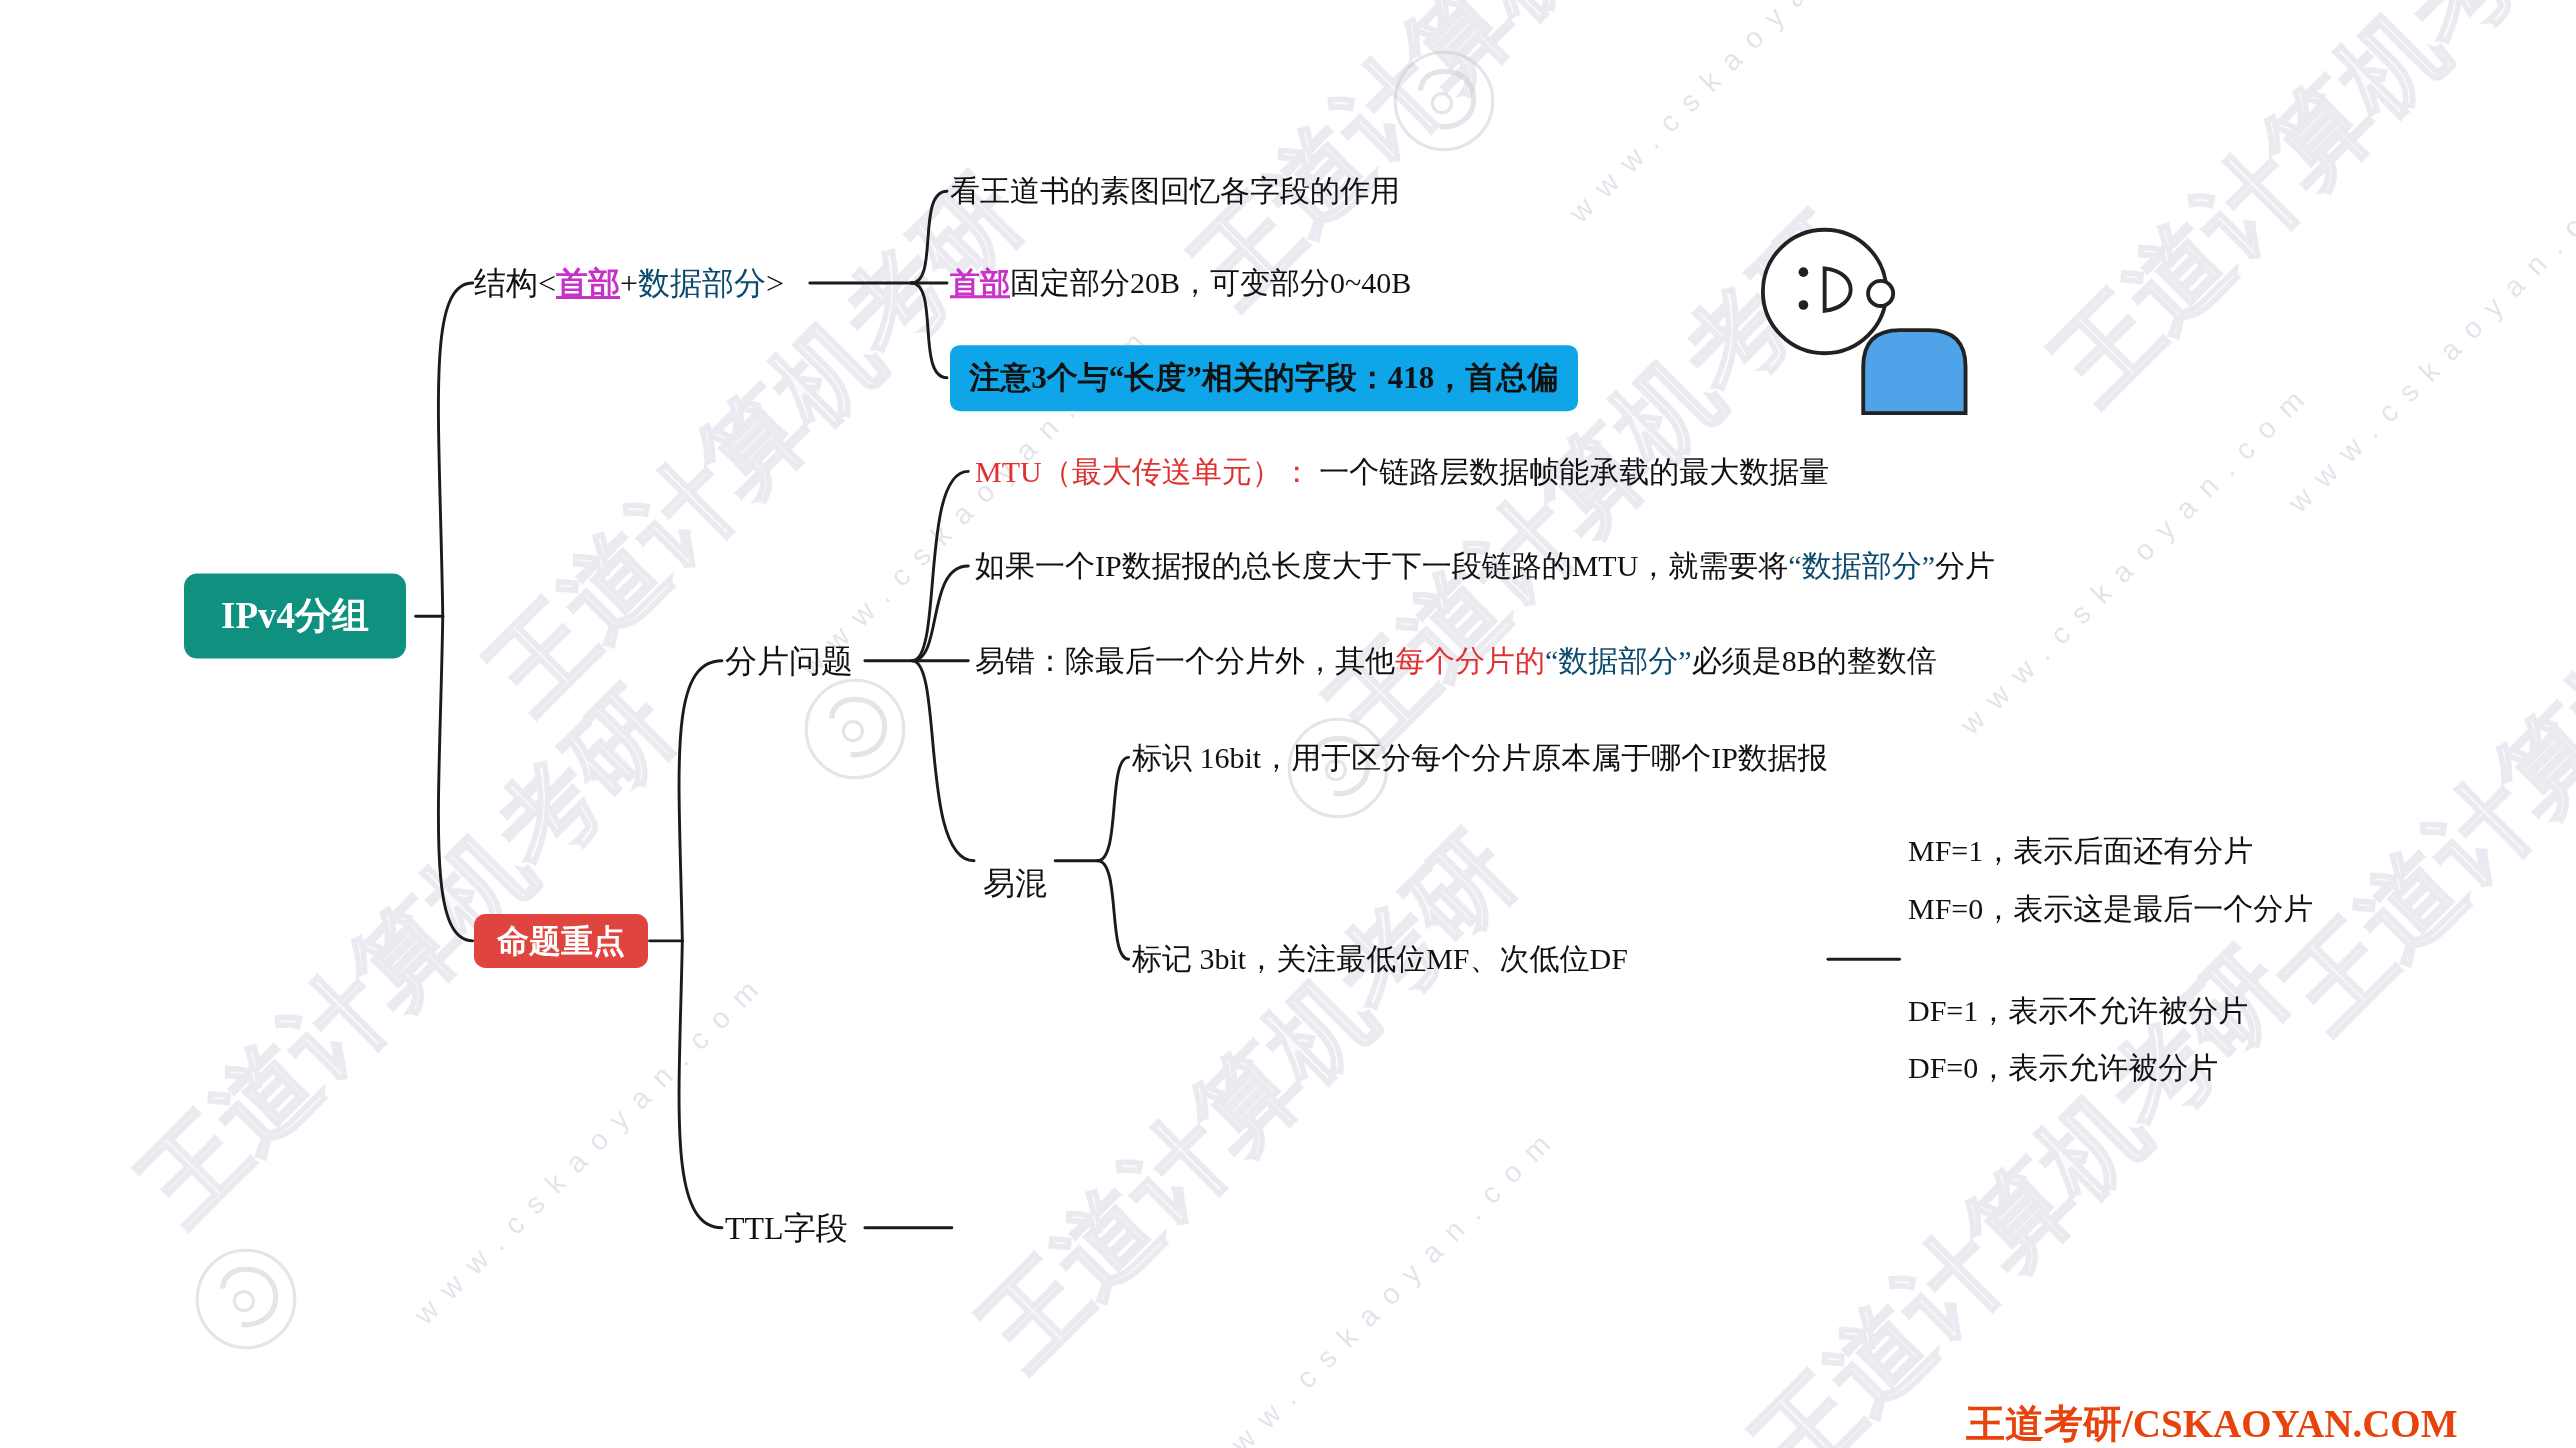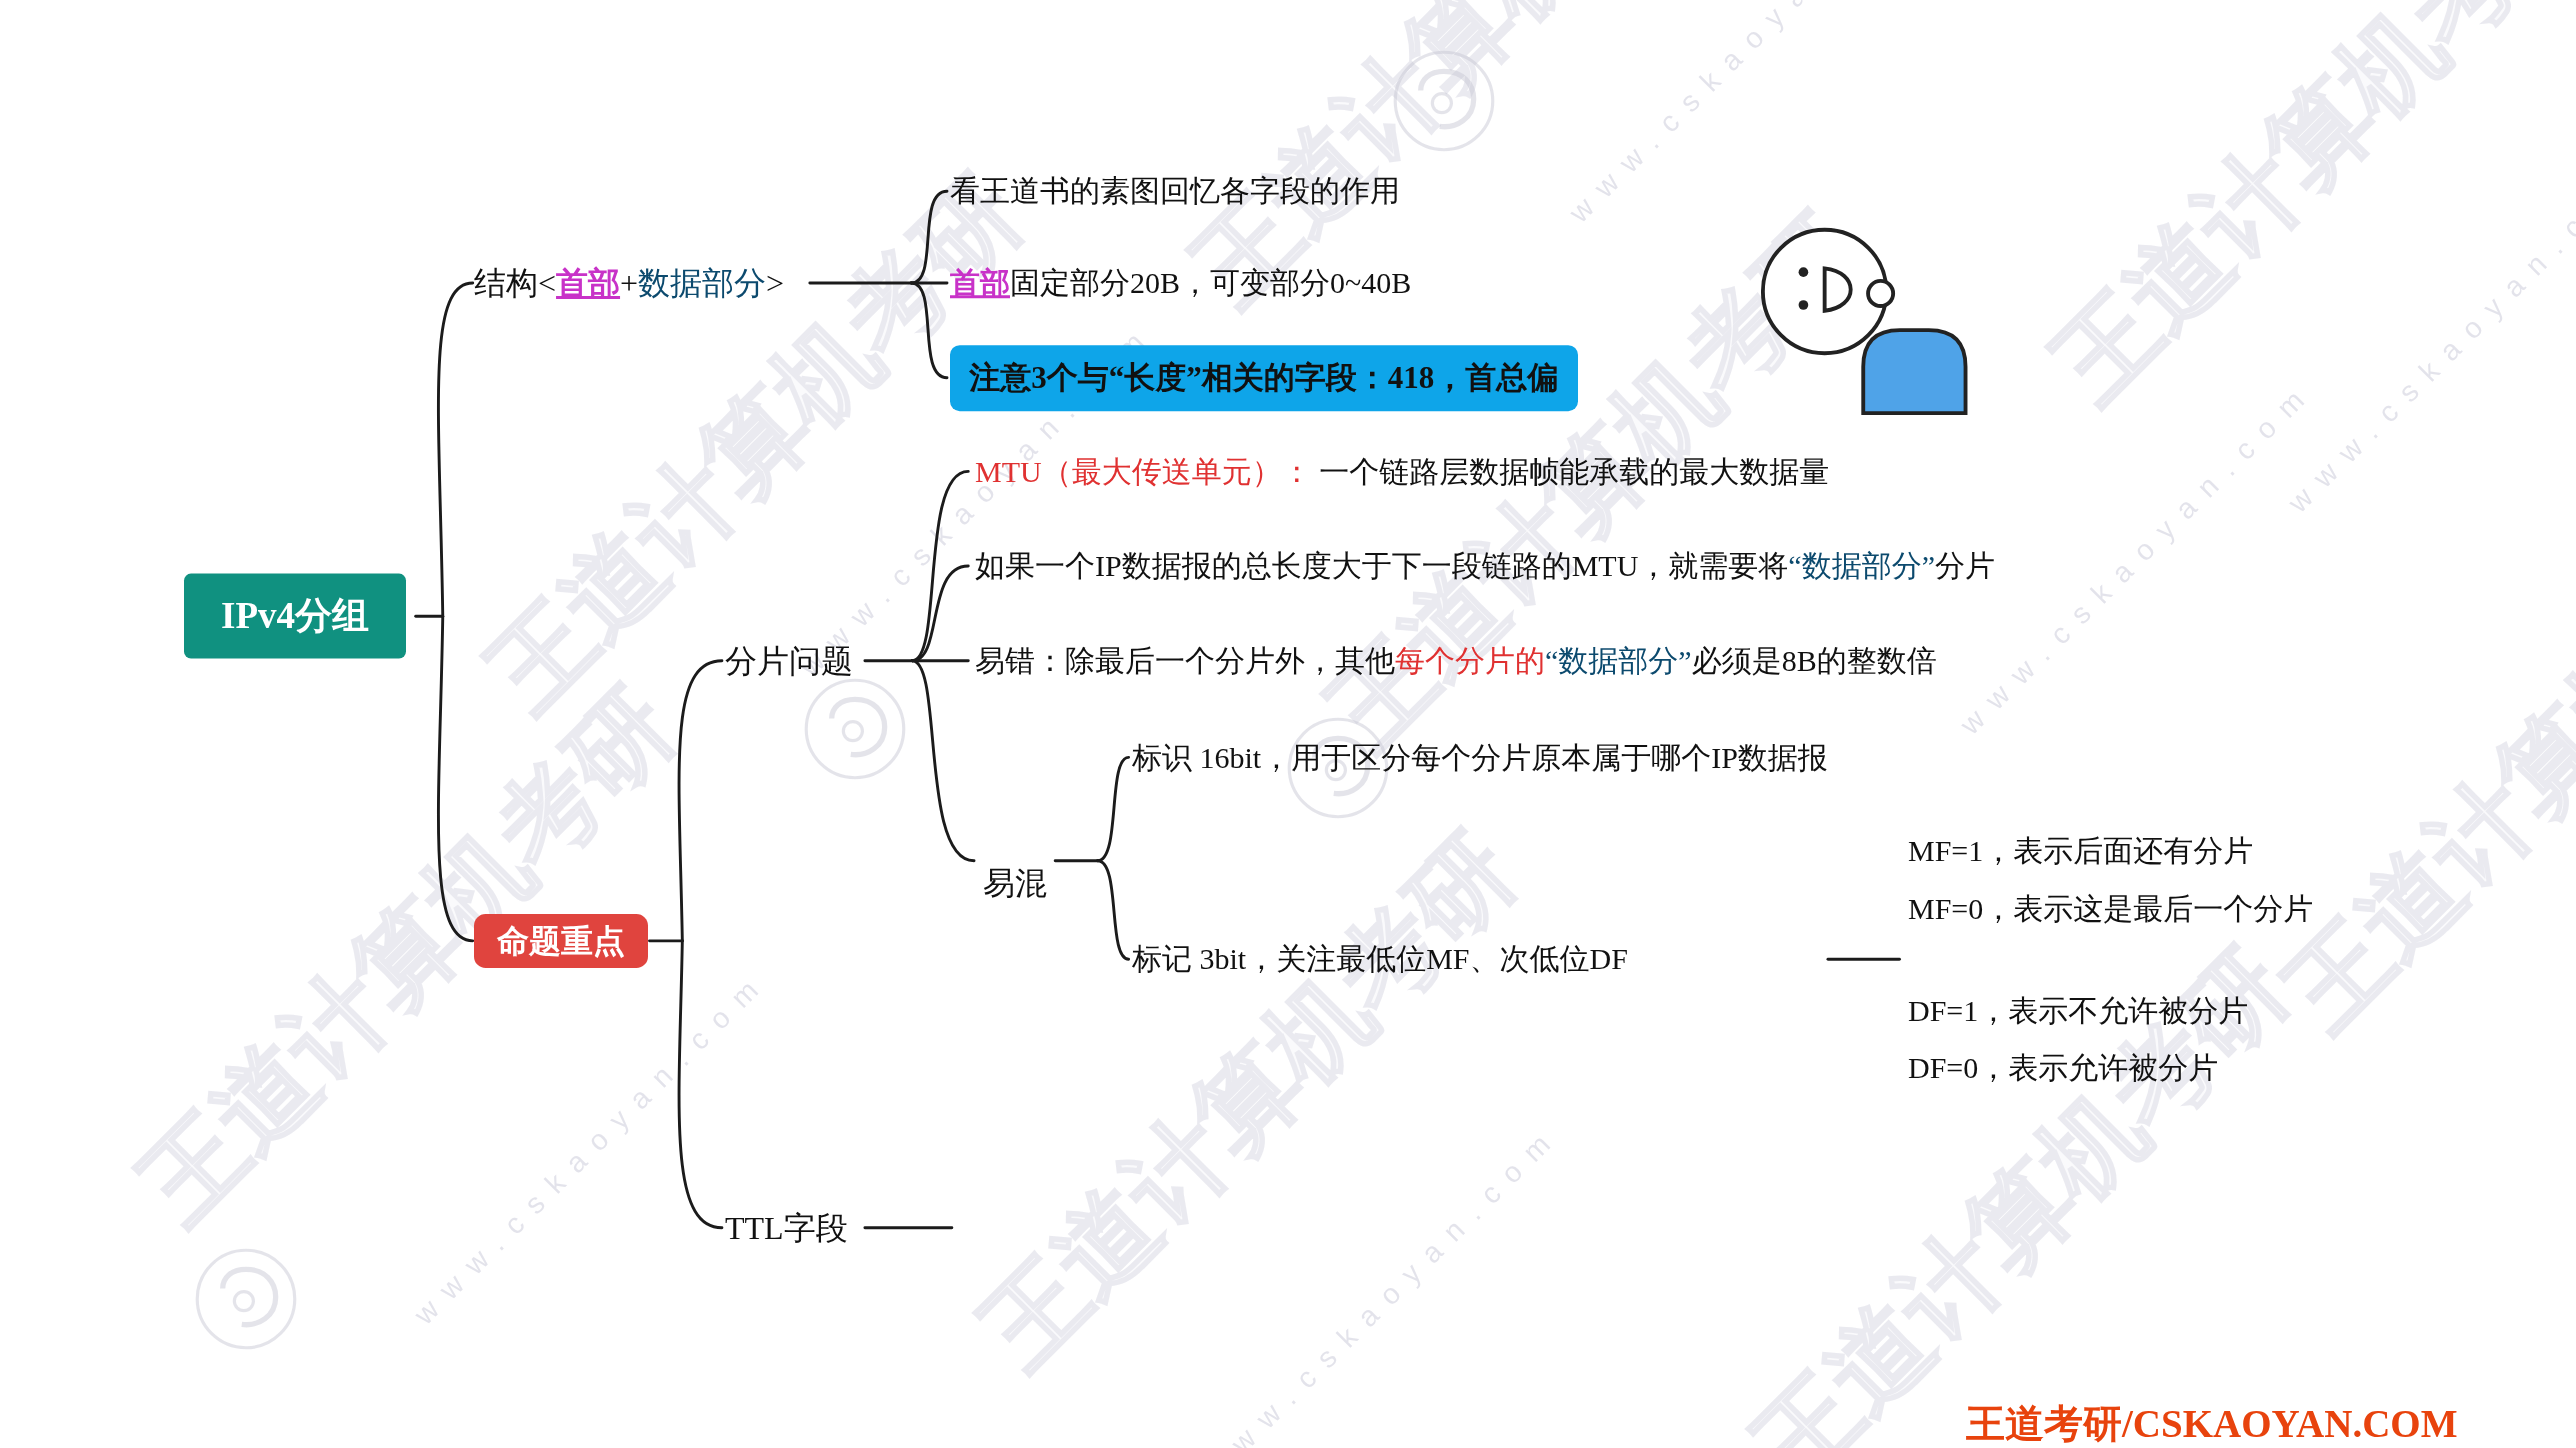--- a/index.html
+++ b/index.html
@@ -39,21 +39,21 @@
   .node {
     position:absolute; z-index:2;
     transform:translateY(-50%);
     white-space:nowrap;
     font-size:30px; line-height:1.25;
   }
   .branch-label { font-size:32px; }
   .box-root {
     background:#109180; color:#ffffff;
     font-size:37px; font-weight:bold;
-    padding:19.3px 37px; border-radius:7px;
+    padding:19.3px 37px; border-radius:13px;
   }
   .box-keypoint {
     background:#E0443E; color:#ffffff;
     font-size:32px; font-weight:bold;
     padding:7px 23px; border-radius:11.6px;
   }
   .box-highlight {
     background:#0ea5e9; color:#111111;
     font-size:31px; font-weight:bold;
     padding:13.5px 19.3px; border-radius:9.7px;

